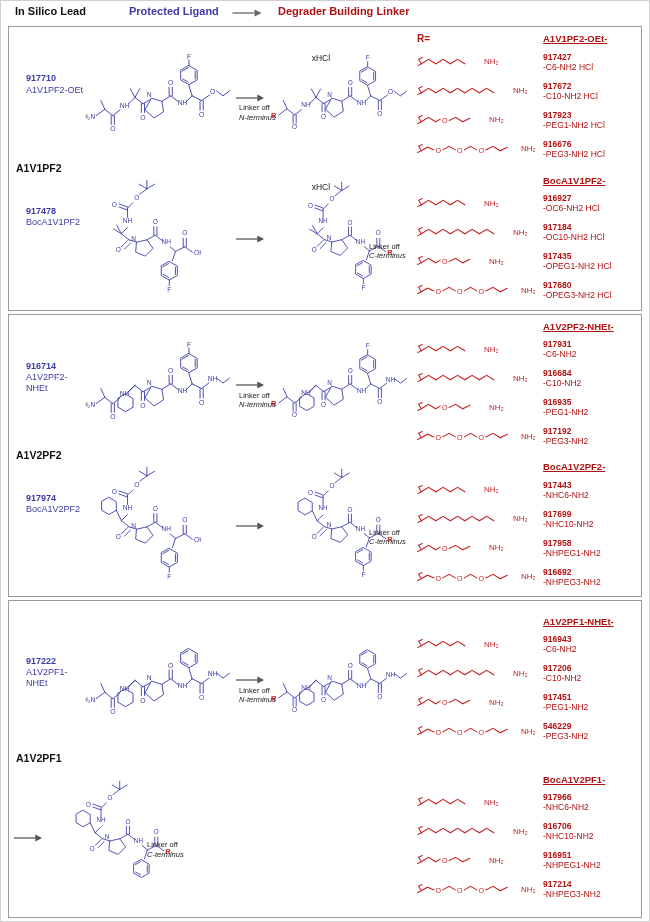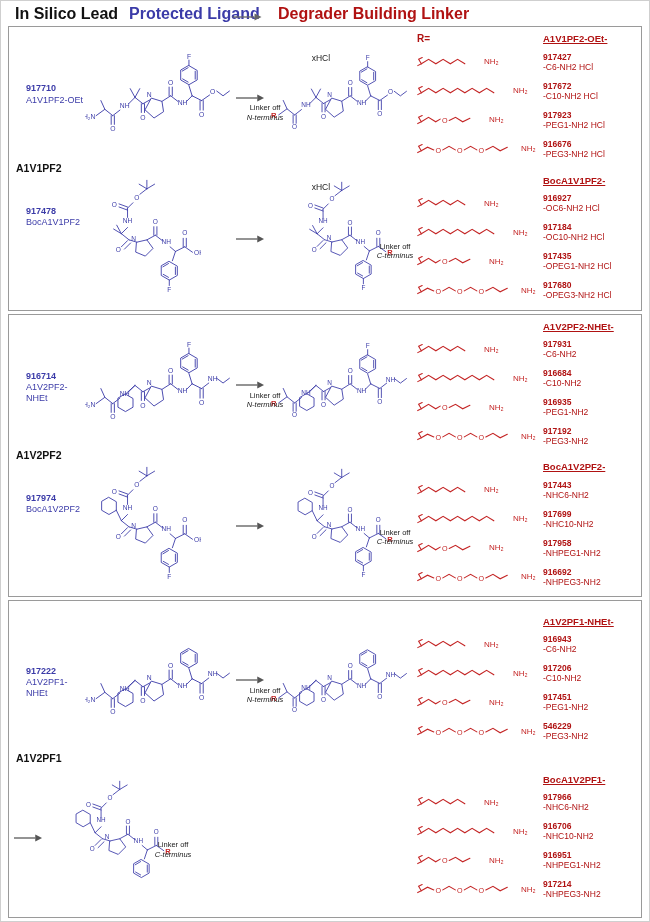--- a/index.html
+++ b/index.html
@@ -7,45 +7,45 @@
   body {
     background:#ffffff;
     font-family:"Liberation Sans", sans-serif;
     color:#1a1a1a;
     position:relative;
     --blue:#3b3ba8; --red:#c42525; --dred:#b01212;
   }
   .page { position:absolute; inset:0; border:1px solid #cfcfcf; background:#fff; }
 
   
-  .hdr { position:absolute; top:4px; left:0; right:0; height:16px; font-size:16px; font-weight:bold; }
+  .hdr { position:absolute; top:4px; left:0; right:0; height:16px; font-size:11px; font-weight:bold; }
   .h1 { position:absolute; left:14px; color:#111; }
   .h2 { position:absolute; left:128px; color:var(--blue); }
   .h3 { position:absolute; left:277px; color:var(--dred); }
   .harrow { position:absolute; left:224px; top:3px; color:#666; }
 
   
   .panel { position:absolute; left:7px; right:7px; border:1px solid #9a9a9a; background:#fff; }
   #panel1 { top:25px;  height:285px; }
   #panel2 { top:313px; height:283px; }
   #panel3 { top:599px; height:318px; }
   .pname { position:absolute; left:7px; top:calc(50% - 7px); font-size:10.5px; font-weight:bold; color:#111; z-index:3; }
   .panel-rows { display:flex; flex-direction:column; height:100%; }
   .prow { flex:1; display:flex; align-items:center; position:relative; padding-left:4px; }
 
   .cell-ligand { width:222px; display:flex; align-items:center; }
   .clabel { width:72px; padding-left:13px; color:var(--blue); font-size:9px; line-height:1.25; align-self:flex-start; }
-  .row1 .clabel { margin-top:34px; }
+  .row1 .clabel { margin-top:24px; }
   .row2 .clabel { margin-top:28px; }
   .cid { font-weight:bold; }
   .cell-arrow { width:30px; color:#555; flex:none; }
   .cell-arrow svg { display:block; }
   .cell-product { width:146px; position:relative; display:flex; justify-content:center; align-items:center; flex:none; }
   .salt { position:absolute; top:2px; left:32%; font-size:8.5px; color:#222; }
-  .lnote { position:absolute; font-size:7.5px; text-align:center; line-height:1.25; color:#222; width:52px; }
+  .lnote { position:absolute; font-size:7.5px; line-height:1.25; color:#222; width:52px; }
   .row1 .lnote { left:-26px; bottom:22px; }
   .row2 .lnote { right:-10px; top:52%; }
   .lnote .ital { font-style:italic; }
 
   .cell-right { margin-left:auto; margin-right:4px; display:grid;
     grid-template-columns:128px 94px; grid-template-rows:15px repeat(4,29px);
     align-items:center; }
   .req { color:var(--dred); font-weight:bold; font-size:10px; padding-left:2px; min-height:13px; }
   .phead { color:var(--dred); font-weight:bold; font-size:9.5px; text-decoration:underline; min-height:13px; white-space:nowrap; }
   .lk { display:flex; align-items:center; color:var(--red); }

